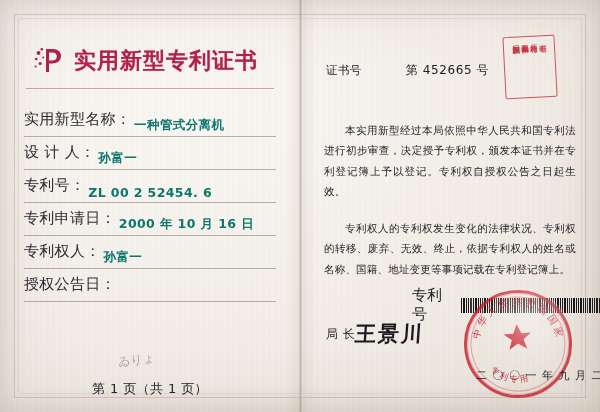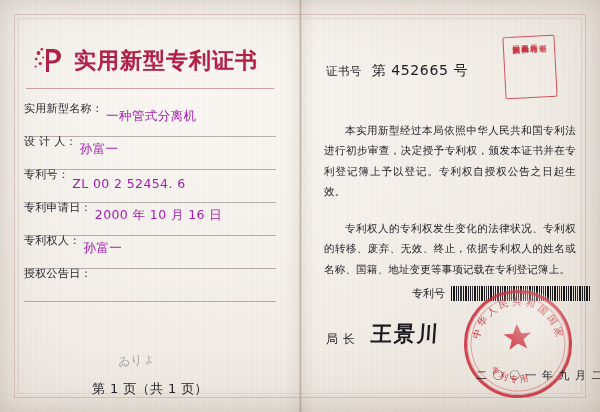--- a/index.html
+++ b/index.html
@@ -118,33 +118,34 @@
     top: 104px;
     width: 256px;
   }
   .field {
     position: relative;
     height: 33px;
     display: flex;
     align-items: flex-end;
   }
   .field-label {
-    font-size: 11px;
+    font-size: 15px;
     color: #2b2b33;
     white-space: nowrap;
-    padding-bottom: 21px;
+    padding-bottom: 8px;
     letter-spacing: .3px;
   }
   .field-value {
     font-size: 12.5px;
-    color: #a21caf;
+    color: #0f766e;
     white-space: nowrap;
-    padding-bottom: 12px;
+    padding-bottom: 3px;
     padding-left: 3px;
     letter-spacing: .4px;
+    font-weight: bold;
   }
   .field-rule {
     position: absolute;
     left: 0;
     bottom: 0;
     width: 252px;
     height: 1px;
     background: rgba(90,70,70,0.40);
   }
 
@@ -175,29 +176,29 @@
     position: absolute;
     left: 300px; top: 0;
     width: 300px; height: 412px;
   }
   .cert-no-row {
     position: absolute;
     left: 26px;
     top: 62px;
     display: flex;
     align-items: baseline;
-    gap: 10px;
     font-size: 11.5px;
     color: #222228;
     letter-spacing: .4px;
   }
   .cert-no-value {
-    font-size: 14px;
+    font-size: 12px;
     color: #1b1b22;
     letter-spacing: .6px;
+    margin-left: 44px;
   }
 
   
   .stamp-tr {
     position: absolute;
     left: 204px;
     top: 36px;
     width: 46px;
     height: 56px;
     border: 1.4px solid rgba(196,32,48,0.75);
@@ -242,21 +243,21 @@
     text-indent: 21px;
   }
 
   .patent-no-row {
     position: absolute;
     left: 112px;
     top: 286px;
     display: flex;
     align-items: center;
     gap: 6px;
-    font-size: 11px;
+    font-size: 15px;
     color: #1d1d24;
   }
   .barcode {
     display: flex;
     align-items: flex-end;
     height: 15px;
     gap: 1px;
   }
   .barcode i {
     display: block;
@@ -290,22 +291,22 @@
     border-radius: 50%;
     background: radial-gradient(circle at 62% 30%, rgba(247,243,239,0.55) 0%, rgba(247,243,239,0.0) 45%);
     pointer-events: none;
   }
 
   .director-row {
     position: absolute;
     left: 26px;
     top: 320px;
     display: flex;
-    align-items: flex-end;
-    gap: 16px;
+    align-items: center;
+    gap: 0;
   }
   .director-label {
     font-size: 12px;
     color: #1d1d24;
     letter-spacing: .5px;
   }
   .director-sign {
     font-family: "DejaVu Serif", serif;
     font-size: 21px;
     color: #1a1a20;

